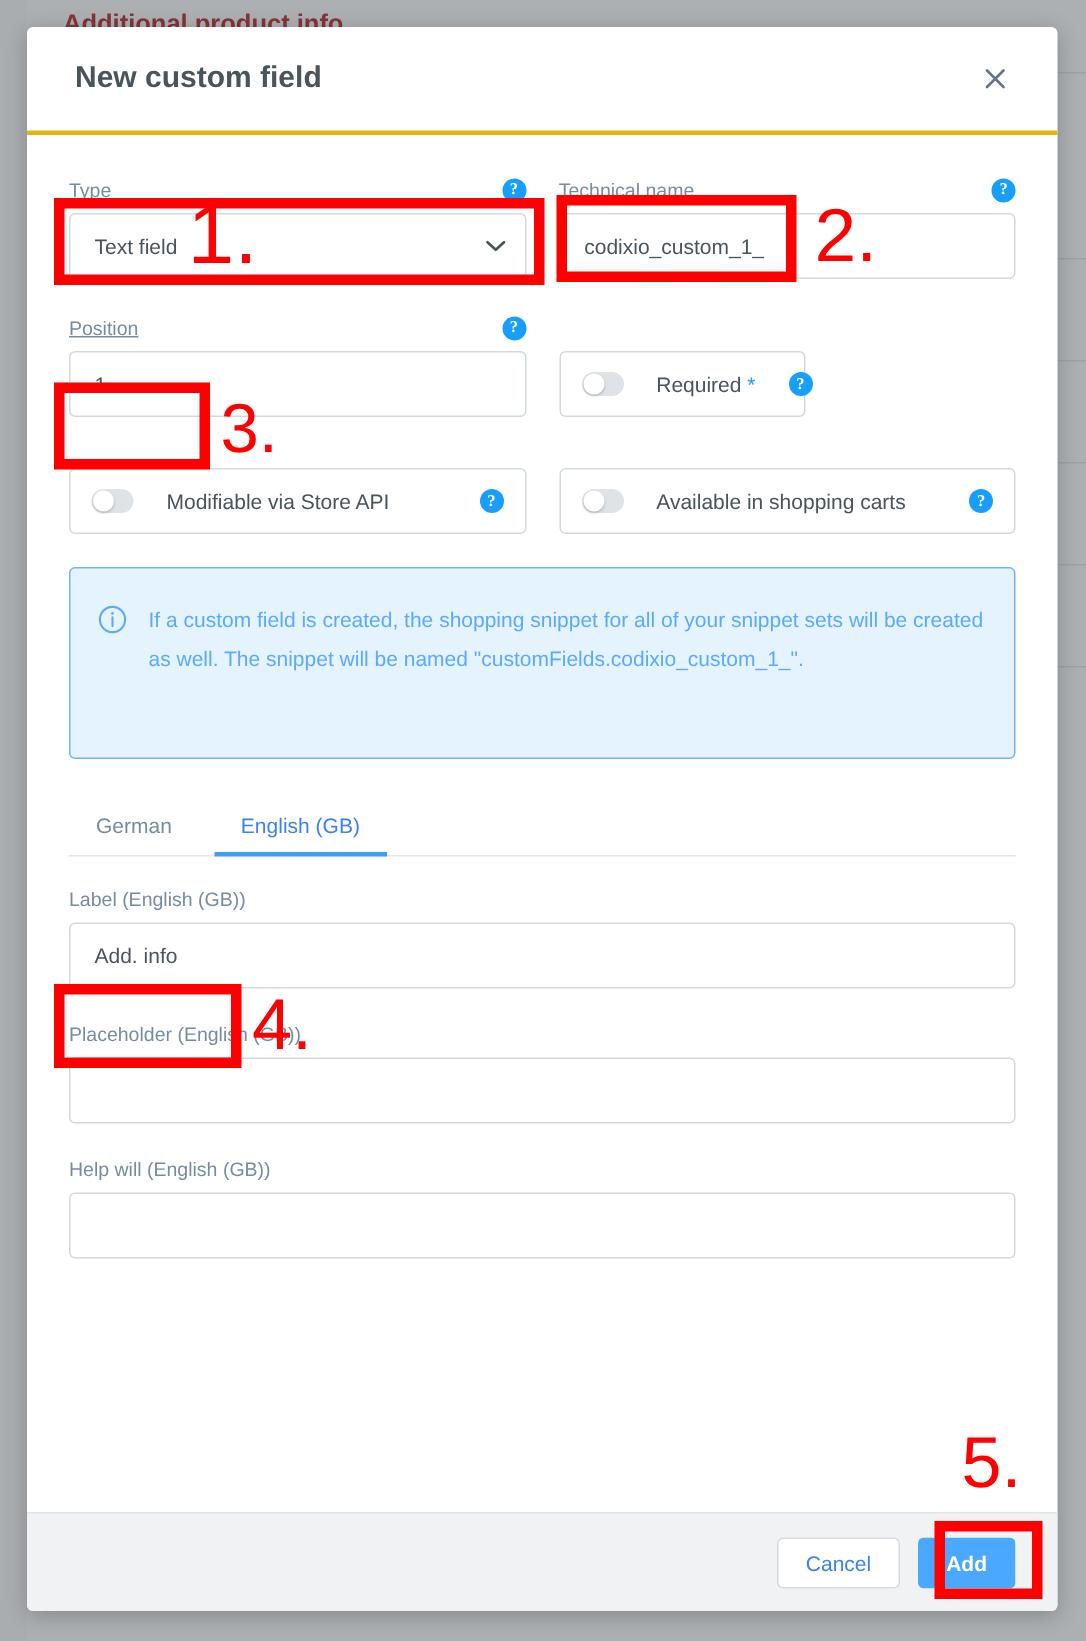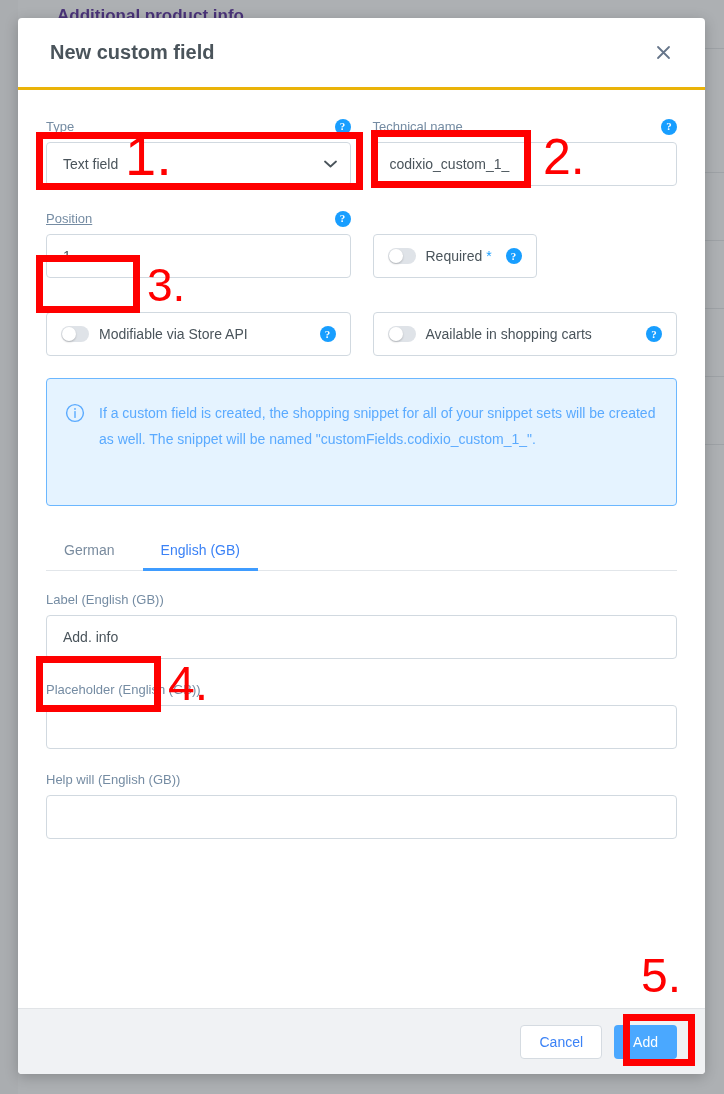--- a/index.html
+++ b/index.html
@@ -25,25 +25,25 @@
   .bg-card {
     position: absolute;
     left: 18px;
     top: 0;
     width: 706px;
     height: 1094px;
     background: #ffffff;
   }
   .bg-card-title {
     position: absolute;
-    left: 39px;
+    left: 24px;
     top: 6px;
     font-size: 17px;
     font-weight: 700;
-    color: #4c1d95;
+    color: #b91c1c;
     white-space: nowrap;
   }
   .bg-rule {
     position: absolute;
     left: 18px;
     width: 706px;
     height: 1px;
     background: #e3e6e8;
   }
   .bg-ghost-text {
@@ -175,21 +175,21 @@
 
   
   .toggle-card {
     height: 44px;
     border: 1px solid #d1d9e0;
     border-radius: 4px;
     background: #fff;
     display: flex;
     align-items: center;
     padding: 0 14px;
-    gap: 10px;
+    gap: 22px;
   }
   .toggle {
     width: 28px; height: 16px;
     border-radius: 9px;
     background: #dfe3e8;
     position: relative;
     flex: 0 0 28px;
     cursor: pointer;
   }
   .toggle::after {
@@ -268,21 +268,21 @@
     justify-content: center;
   }
   .btn-cancel {
     background: #fff;
     border-color: #d5dbe1;
     color: #3b82f6;
   }
   .btn-add {
     background: #4aa8ff;
     color: #fff;
-    font-weight: 400;
+    font-weight: 700;
     min-width: 56px;
   }
 
   
   .anno-box {
     position: absolute;
     border: 7px solid #ff0000;
     pointer-events: none;
     z-index: 60;
   }

